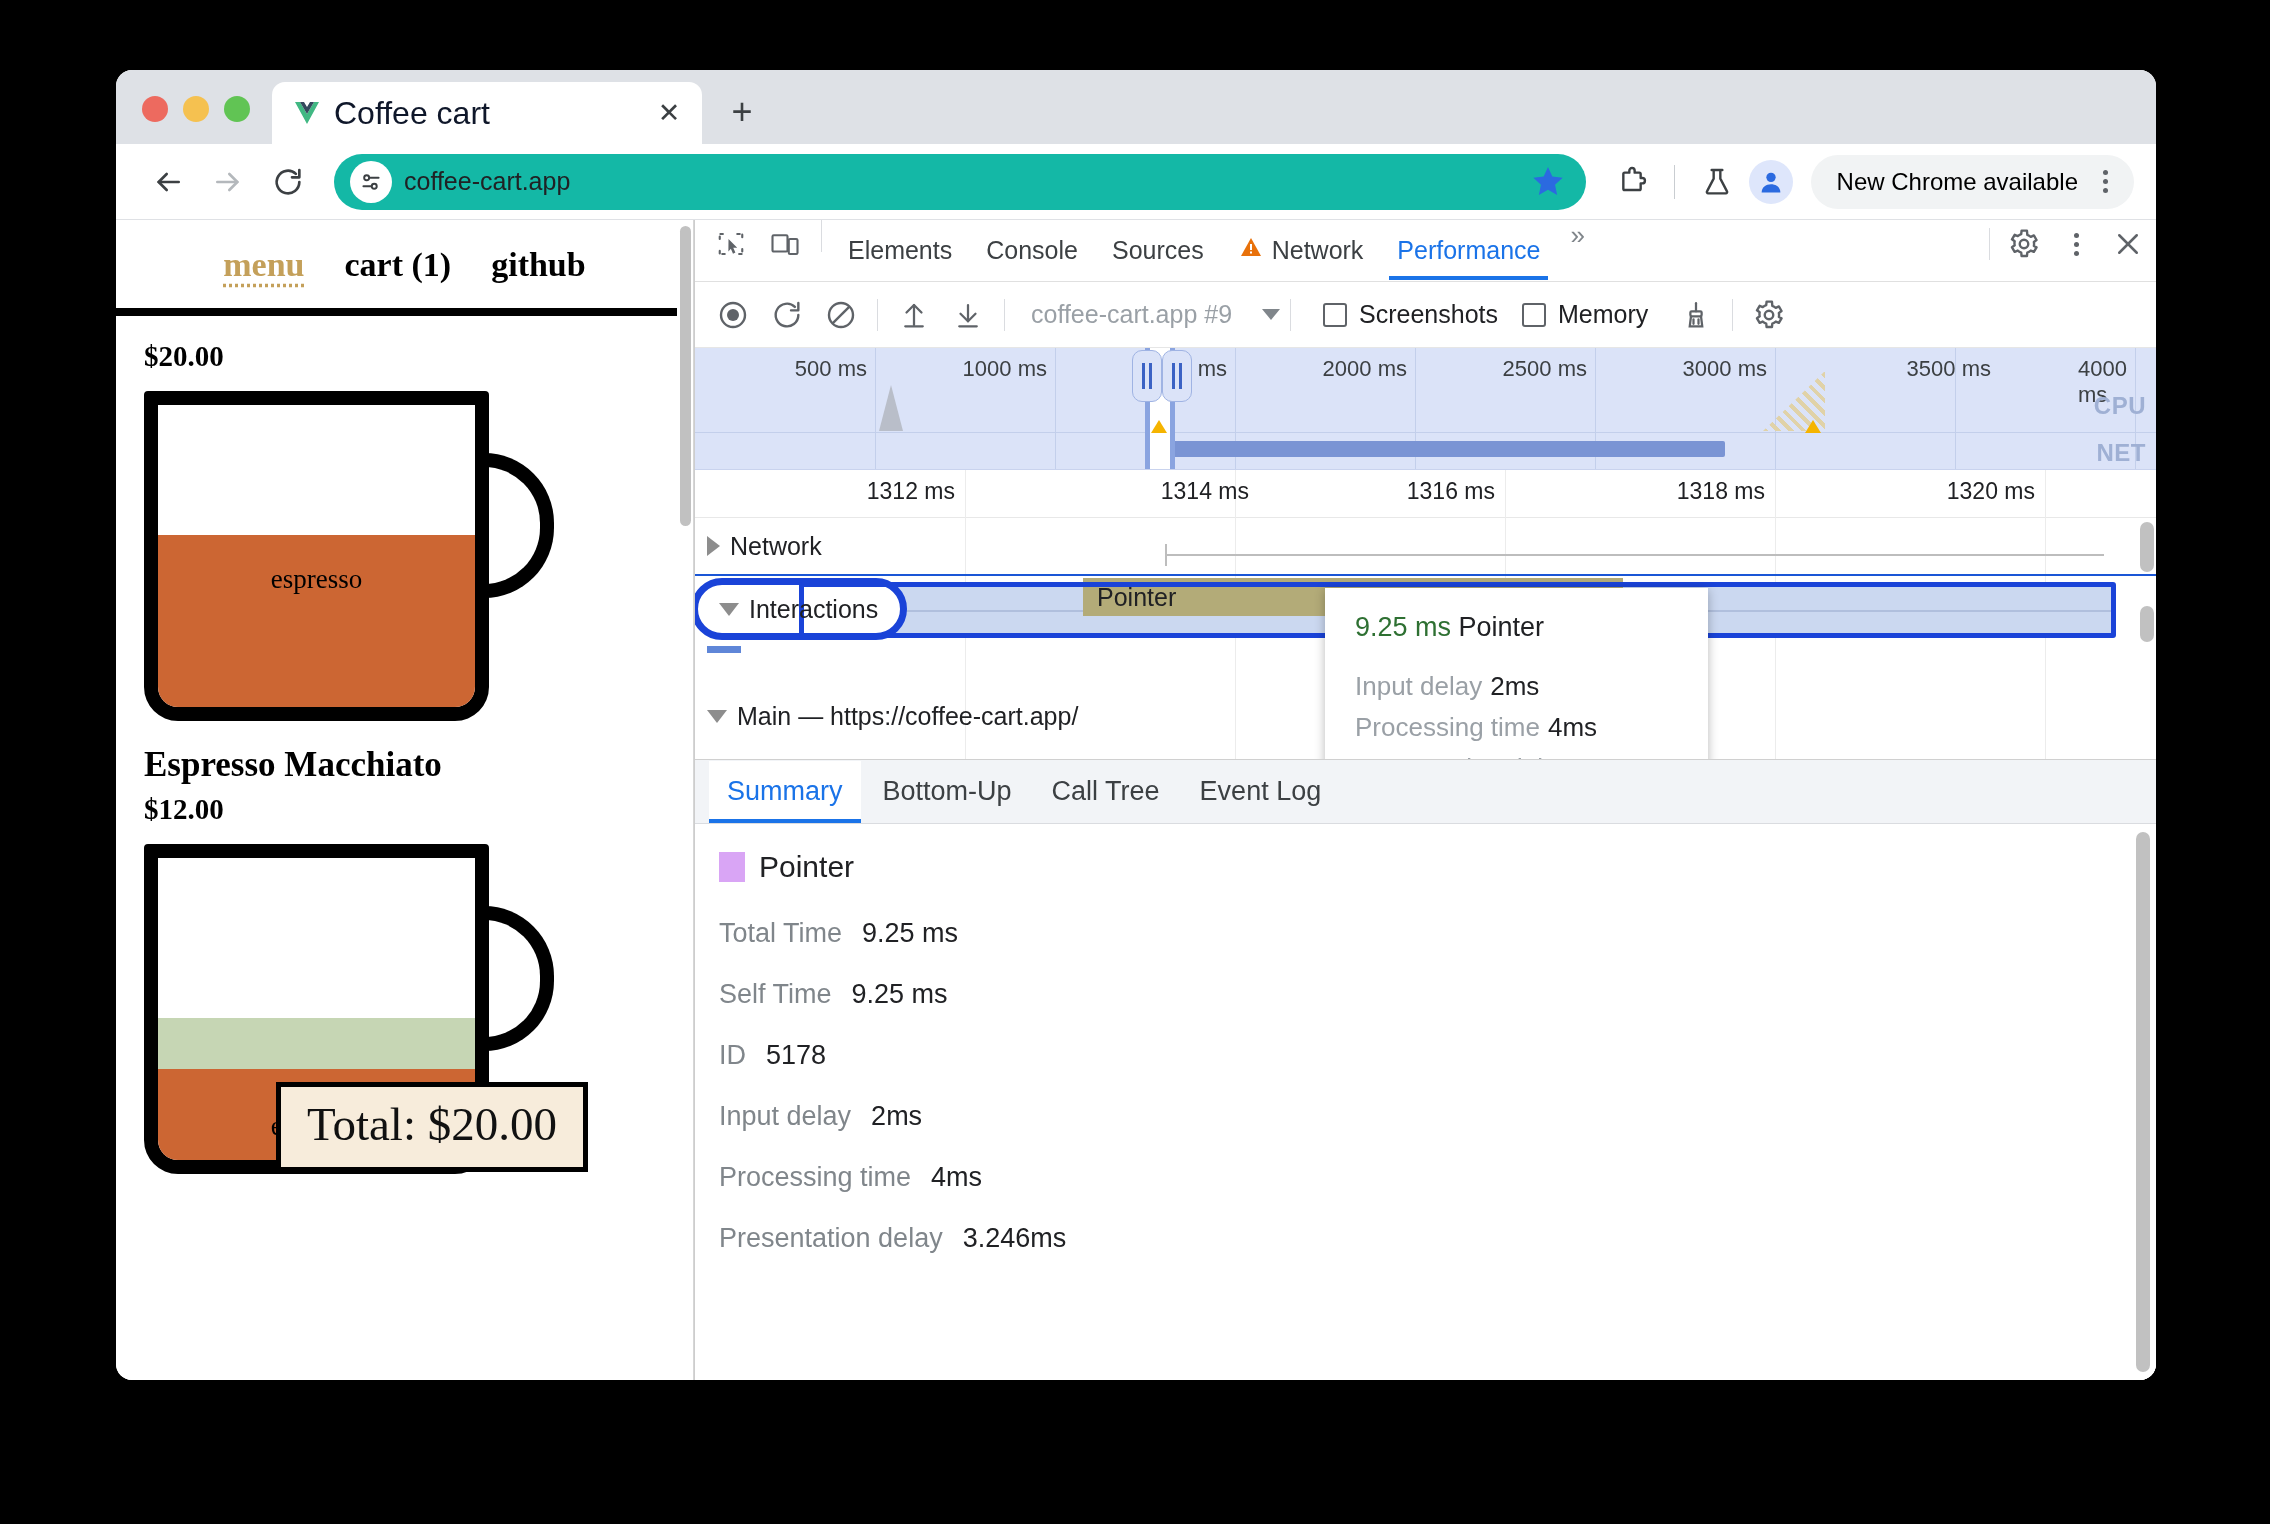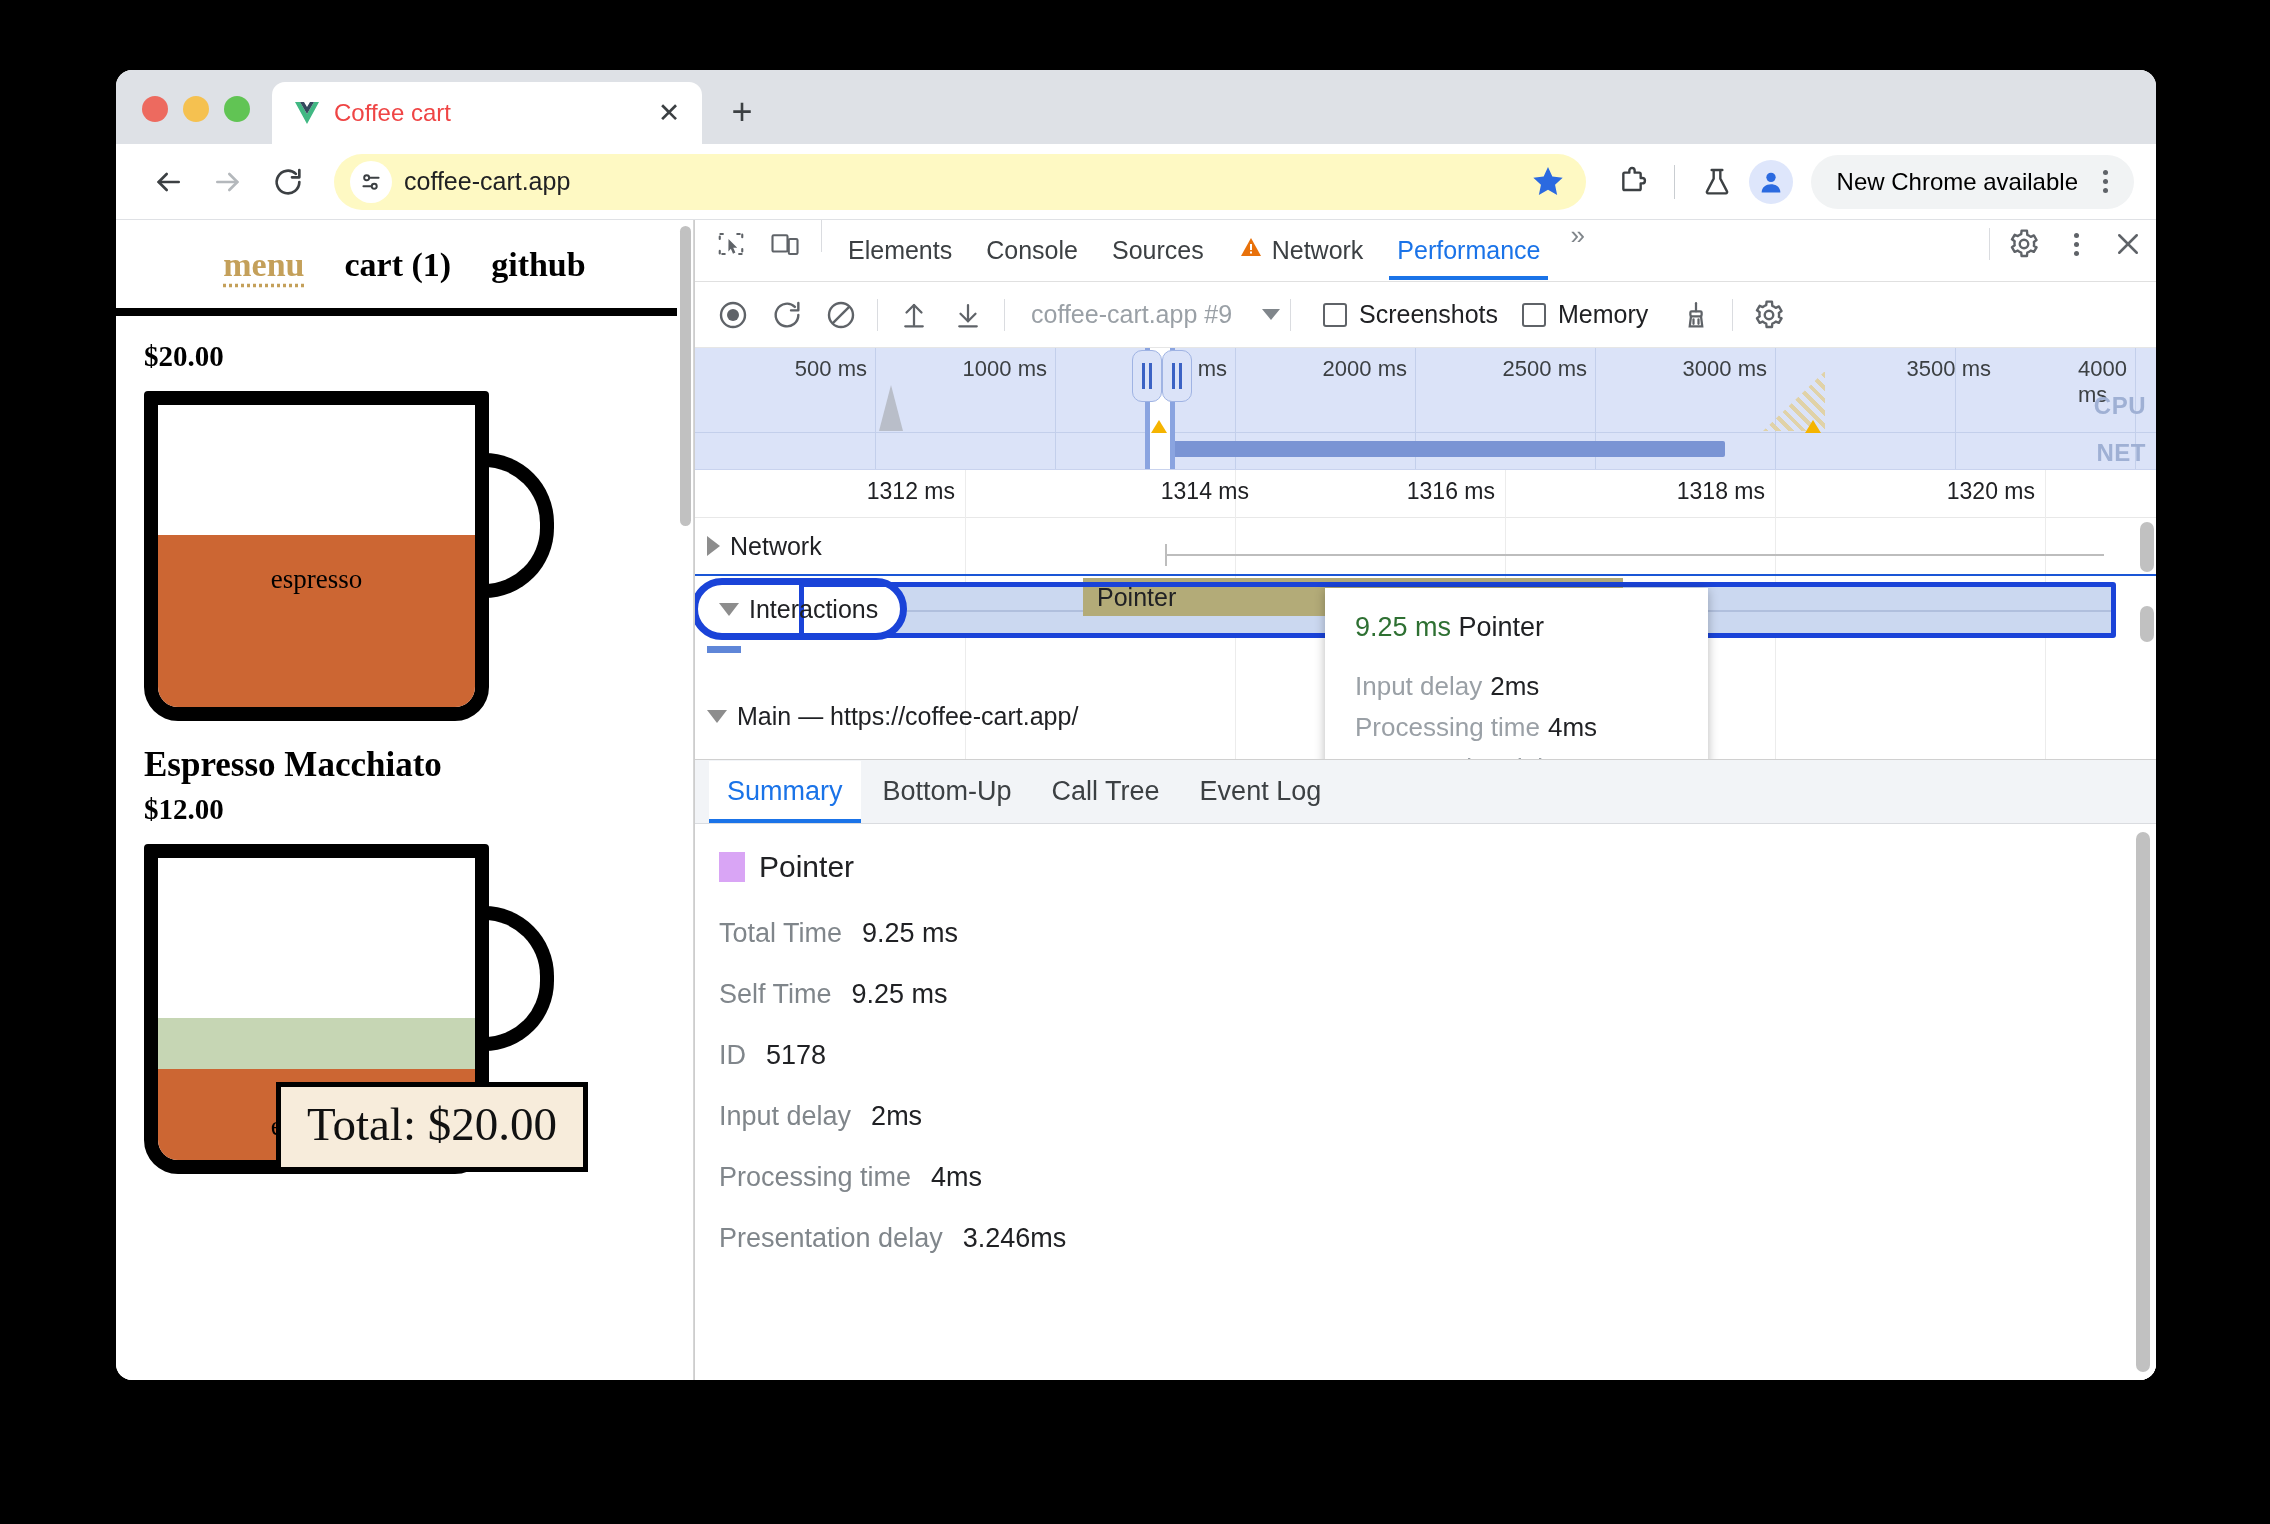--- a/index.html
+++ b/index.html
@@ -45,22 +45,22 @@
     background: #ffffff;
     border-radius: 13px 13px 0 0;
     display: flex;
     align-items: center;
     padding: 0 16px 0 22px;
     position: relative;
   }
   #tab-favicon { width: 26px; height: 24px; flex: 0 0 auto; }
   #tab-title {
     flex: 1 1 auto;
-    font-size: 24px;
-    color: #ef4444;
+    font-size: 32px;
+    color: #0f172a;
     margin-left: 14px;
     white-space: nowrap;
     overflow: hidden;
   }
   #tab-close {
     width: 34px; height: 34px;
     display: flex; align-items: center; justify-content: center;
     font-size: 27px; color: #3c4043; line-height: 1;
     border-radius: 50%;
   }
@@ -85,21 +85,21 @@
   .nav-btn {
     width: 56px; height: 56px;
     display: flex; align-items: center; justify-content: center;
     border-radius: 50%;
     color: #5f6368;
   }
   .nav-btn svg { display: block; }
   #omnibox {
     flex: 1 1 auto;
     height: 56px;
-    background: #fef9c3;
+    background: #14b8a6;
     border-radius: 28px;
     display: flex;
     align-items: center;
     padding: 0 20px 0 16px;
     margin: 0 14px;
     gap: 12px;
     min-width: 0;
   }
   #site-info-icon {
     width: 42px; height: 42px;

